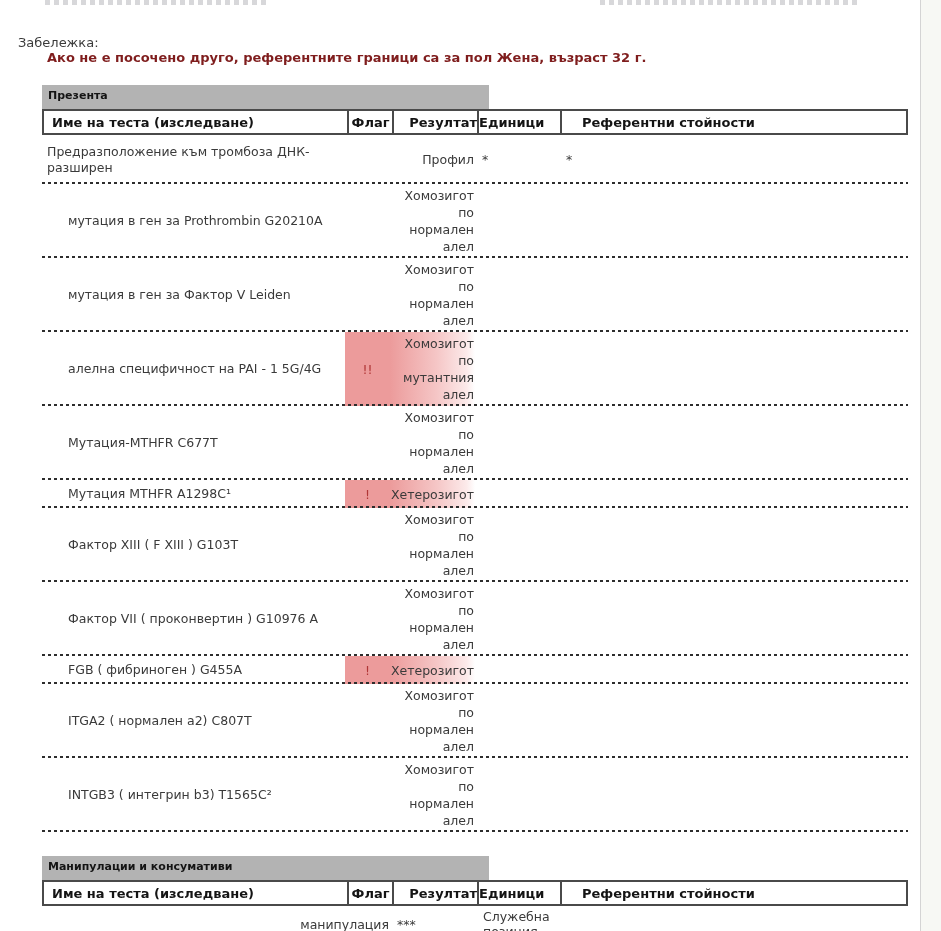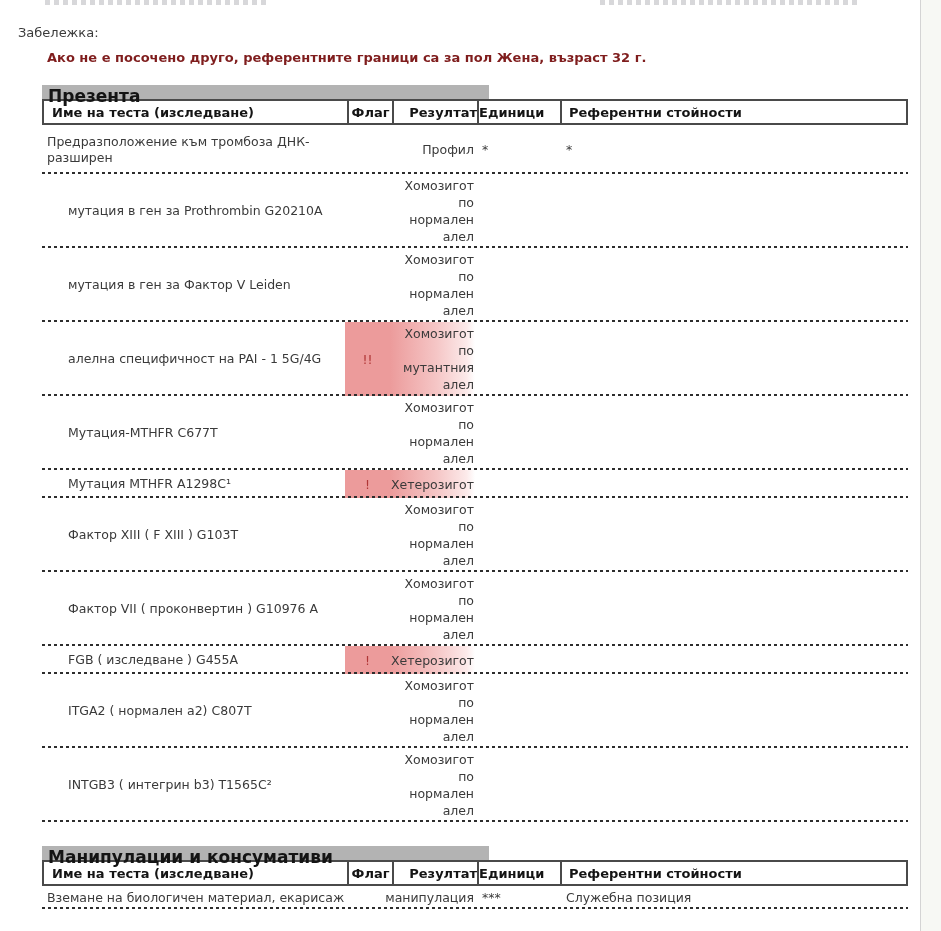--- a/index.html
+++ b/index.html
@@ -17,39 +17,39 @@
   body{
     position:relative;overflow:hidden;background:#ffffff;
     font-family:"DejaVu Sans","Liberation Sans",sans-serif;
     color:var(--ink);
   }
   .top-frag{position:absolute;top:0;height:5px;opacity:.65;
     background:repeating-linear-gradient(90deg,#c2c2c6 0 5px,transparent 5px 9px);}
   .top-frag.left{left:45px;width:225px;}
   .top-frag.right{left:600px;width:258px;}
 
-  .note-label{position:absolute;left:18px;top:25px;font-size:13px;color:var(--ink);}
+  .note-label{position:absolute;left:18px;top:35px;font-size:13px;color:var(--ink);}
   .note-text{position:absolute;left:47px;top:50px;font-size:13px;font-weight:bold;color:#7f1d1d;}
 
   #sections{position:absolute;left:42px;top:85px;width:866px;}
   .section + .section{margin-top:24px;}
 
-  .section-bar{width:447px;height:14px;background:var(--bar-gray);
-    color:var(--head-ink);font-weight:bold;font-size:17px;line-height:22px;
+  .section-bar{width:447px;height:24px;background:var(--bar-gray);
+    color:var(--head-ink);font-weight:bold;font-size:11px;line-height:22px;
     padding-left:6px;}
 
   .thead{display:grid;grid-template-columns:303px 45px 85px 83px 1fr;
     border:2px solid var(--border-dark);height:26px;
     font-weight:bold;font-size:13px;color:var(--head-ink);}
   .th{display:flex;align-items:center;height:100%;}
   .th-name{padding-left:8px;}
   .th-flag{border-left:2px solid var(--border-dark);justify-content:center;}
   .th-result{border-left:2px solid var(--border-dark);justify-content:flex-end;padding-right:0;}
   .th-units{border-left:2px solid var(--border-dark);}
-  .th-ref{border-left:2px solid var(--border-dark);padding-left:7px;text-align:right;}
+  .th-ref{border-left:2px solid var(--border-dark);padding-left:20px;text-align:right;}
 
   .row{display:grid;grid-template-columns:303px 45px 85px 83px 1fr;
     position:relative;font-size:12.5px;align-items:stretch;}
   .row::after{content:"";position:absolute;left:0;right:0;bottom:0;height:2px;
     background:repeating-linear-gradient(90deg,var(--dot) 0 3px,transparent 3px 6px);}
   .cell{display:flex;align-items:center;padding:3px 0;min-height:22px;}
   .c-name{padding-left:5px;white-space:pre-line;line-height:16px;}
   .row.indent .c-name{padding-left:26px;text-align:right;}
   .c-flag{justify-content:center;color:var(--flag-red);}
   .c-result{justify-content:flex-end;text-align:right;white-space:pre-line;line-height:17px;padding-right:1px;}
@@ -160,21 +160,21 @@
     <div class="cell c-flag"></div>
     <div class="cell c-result">Хомозигот
 по
 нормален
 алел</div>
     <div class="cell c-units"></div>
     <div class="cell c-ref"></div>
   </div>
 
   <div class="row indent highlight">
-    <div class="cell c-name">FGB ( изследване ) G455A</div>
+    <div class="cell c-name">FGB ( фибриноген ) G455A</div>
     <div class="cell c-flag">!</div>
     <div class="cell c-result">Хетерозигот</div>
     <div class="cell c-units"></div>
     <div class="cell c-ref"></div>
   </div>
 
   <div class="row indent">
     <div class="cell c-name">ITGA2 ( нормален a2) C807T</div>
     <div class="cell c-flag"></div>
     <div class="cell c-result">Хомозигот
@@ -202,21 +202,20 @@
     <div class="section-bar">Манипулации и консумативи</div>
     <div class="thead">
       <div class="th th-name">Име на теста (изследване)</div>
       <div class="th th-flag">Флаг</div>
       <div class="th th-result">Резултат</div>
       <div class="th th-units">Единици</div>
       <div class="th th-ref">Референтни стойности</div>
     </div>
     <div class="tbody">
   <div class="row">
-    <div class="cell c-name">Вземане на биологичен материал, екарисаж</div>
     <div class="cell c-flag"></div>
     <div class="cell c-result">манипулация</div>
     <div class="cell c-units">***</div>
     <div class="cell c-ref">Служебна позиция</div>
   </div>
 </div>
   </section>
 </div>
 
 <div class="right-rail"></div>

